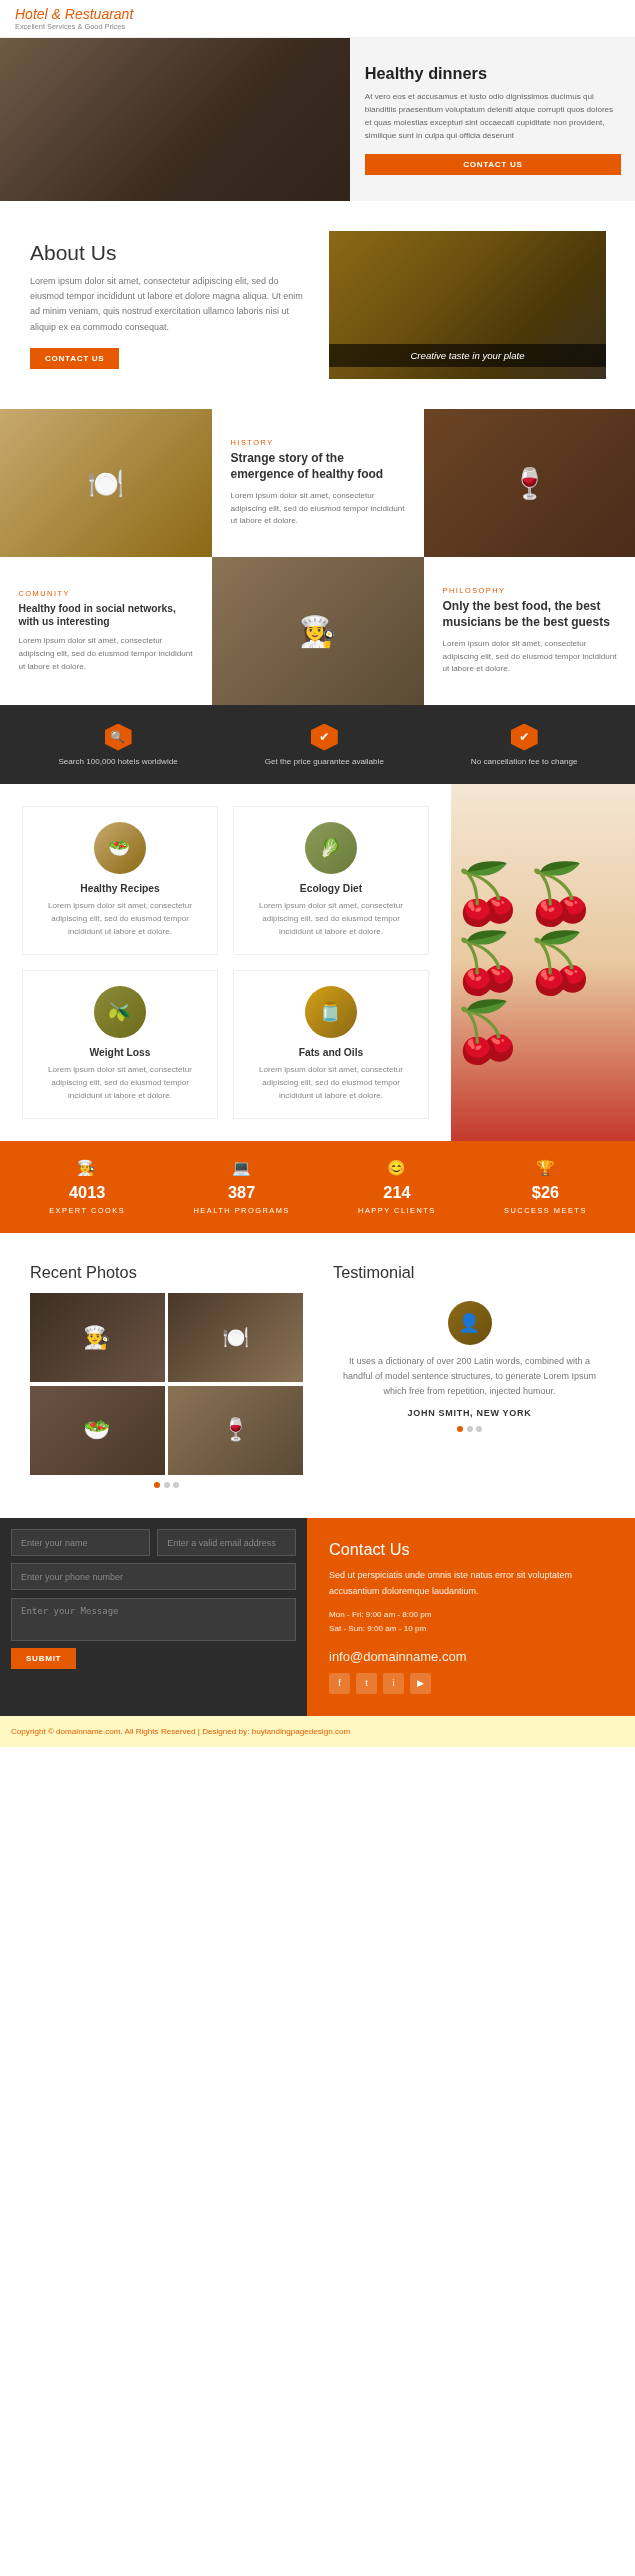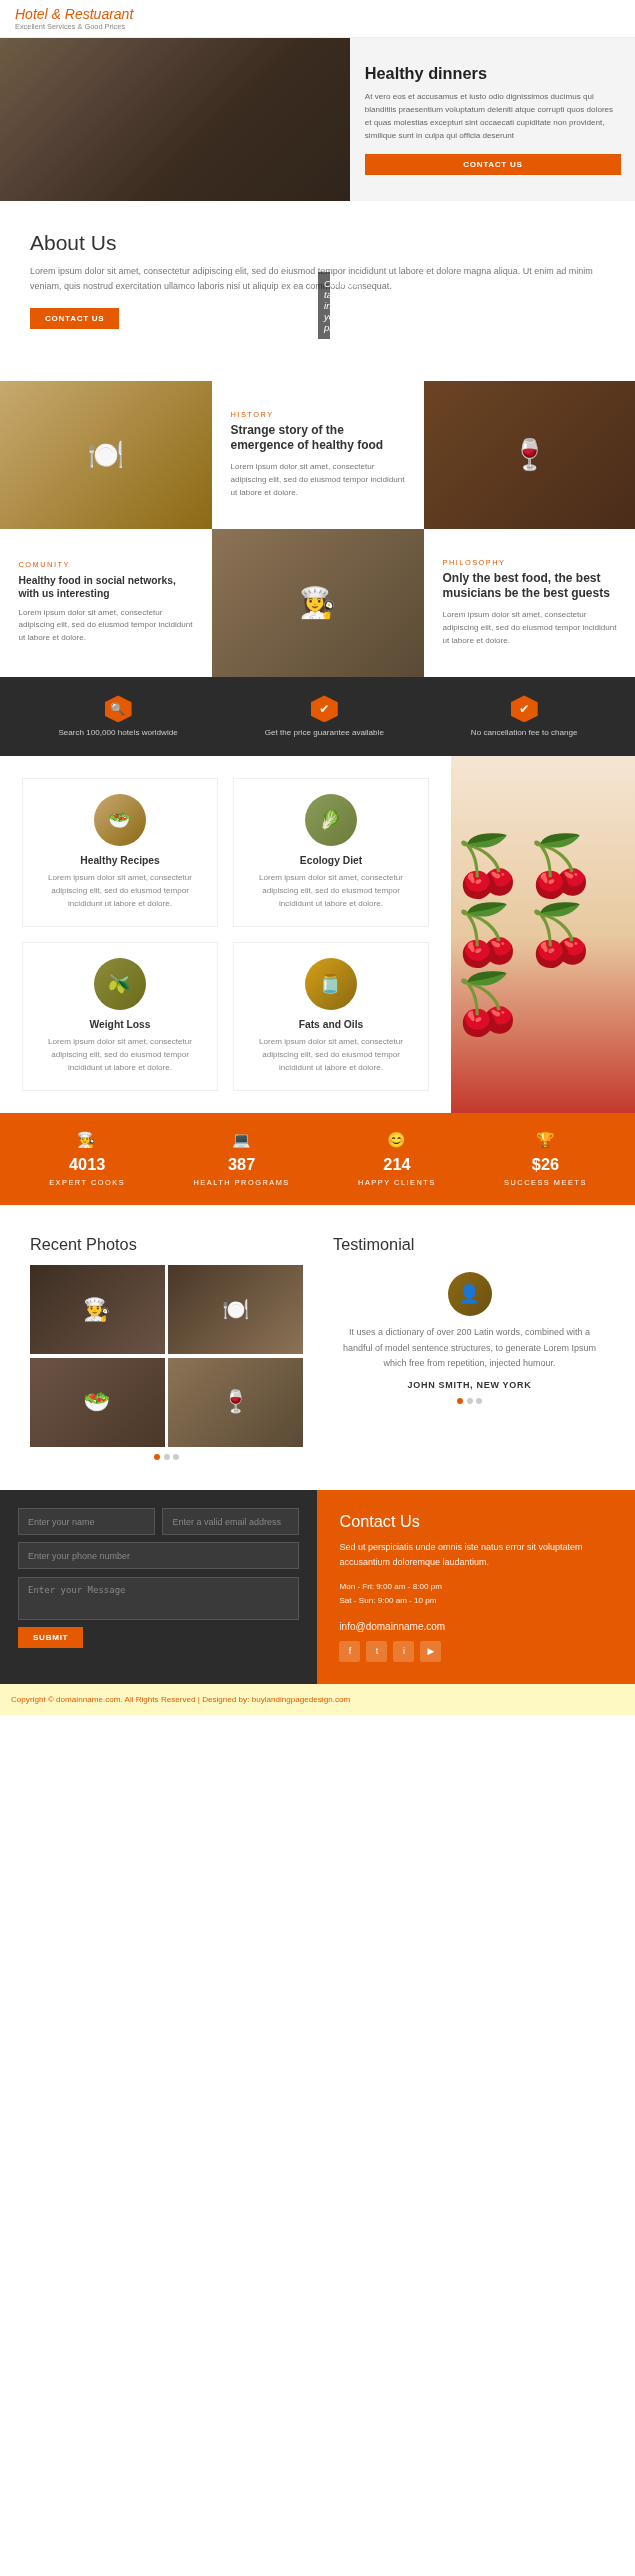--- a/index.html
+++ b/index.html
@@ -14,21 +14,21 @@
     
     .hero { position: relative; width: 100%; height: 163px; background: #2c2c2c; overflow: hidden; display: flex; }
     .hero-img { width: 55%; height: 100%; background: linear-gradient(135deg, #8B7355 0%, #6B5344 30%, #4a3728 60%, #3d2e22 100%); position: relative; }
     .hero-img::after { content: ''; position: absolute; top: 0; left: 0; right: 0; bottom: 0; background: rgba(0,0,0,0.2); }
     .hero-content { width: 45%; background: rgba(255,255,255,0.95); padding: 18.5px 15px; display: flex; flex-direction: column; justify-content: center; }
     .hero-content h1 { font-size: 16.3px; font-weight: bold; color: #222; margin-bottom: 7.4px; }
     .hero-content p { font-size: 8.1px; color: #666; line-height: 1.6; margin-bottom: 11px; }
     .btn-orange { background: #e55a00; color: #fff; border: none; padding: 6px 15px; font-size: 8.1px; cursor: pointer; font-weight: bold; letter-spacing: 0.7px; display: inline-block; }
 
     
-    .about { display: flex; align-items: center; padding: 30px 30px; gap: 22px; flex-direction: column; }
+    .about { display: flex; align-items: center; padding: 30px 30px; gap: 22px; }
     .about-text { flex: 1; }
     .about-text h2 { font-size: 21px; color: #333; margin-bottom: 9px; font-weight: 300; }
     .about-text p { font-size: 9px; color: #777; line-height: 1.7; margin-bottom: 13.3px; }
     .about-image { flex: 1; position: relative; height: 148px; }
     .about-img-box { width: 100%; height: 100%; background: linear-gradient(135deg, #8B6914 0%, #6B5010 40%, #4a3808 70%, #3d3020 100%); position: relative; overflow: hidden; }
     .about-img-caption { position: absolute; bottom: 12px; left: 0; right: 0; background: rgba(0,0,0,0.6); color: #fff; text-align: center; padding: 6px; font-size: 9.6px; font-style: italic; }
 
     
     .history-section { display: grid; grid-template-columns: 1fr 1fr 1fr; grid-template-rows: 1fr 1fr; gap: 0; }
     .hist-img { background: linear-gradient(135deg, #c8a96e, #8B6914); min-height: 148px; }
@@ -80,31 +80,31 @@
     .testimonial { flex: 1; }
     .testimonial h2 { font-size: 16.3px; font-weight: 300; margin-bottom: 11px; }
     .testimonial-content { padding: 7.4px; }
     .testimonial-avatar { width: 44px; height: 44px; border-radius: 50%; background: linear-gradient(135deg, #8B6914, #6B5010); margin: 0 auto 9px; display: flex; align-items: center; justify-content: center; font-size: 18px; color: #fff; }
     .testimonial-text { font-size: 9px; color: #777; line-height: 1.7; margin-bottom: 9px; text-align: center; }
     .testimonial-author { font-weight: bold; font-size: 9px; color: #333; text-align: center; letter-spacing: 0.7px; }
     .testimonial-dots { display: flex; gap: 3.7px; justify-content: center; margin-top: 7.4px; }
 
     
     .contact-section { display: flex; background: #2c2c2c; }
-    .contact-form { flex: 1; padding: 18px; }
+    .contact-form { flex: 1; padding: 11px; }
     .form-row { display: flex; gap: 7.4px; margin-bottom: 7.4px; }
     .form-input { flex: 1; padding: 7.4px 9px; border: 0.7px solid #555; background: #3a3a3a; color: #ccc; font-size: 9px; outline: none; }
     .form-input::placeholder { color: #888; }
     .form-textarea { width: 100%; padding: 7.4px 9px; border: 0.7px solid #555; background: #3a3a3a; color: #ccc; font-size: 9px; height: 43px; resize: none; outline: none; }
     .form-textarea::placeholder { color: #888; }
     .contact-info { flex: 1; background: #e55a00; padding: 22px; color: #fff; }
     .contact-info h2 { font-size: 16.3px; font-weight: 300; margin-bottom: 9px; }
     .contact-info p { font-size: 9px; line-height: 1.7; margin-bottom: 9px; opacity: 0.9; }
     .contact-hours { font-size: 8.1px; line-height: 1.8; margin-bottom: 6px; opacity: 0.9; }
-    .contact-email { font-size: 10px; margin-bottom: 9px; opacity: 0.9; margin-top: 12px; }
+    .contact-email { font-size: 13px; margin-bottom: 9px; opacity: 0.9; margin-top: 12px; }
     .social-icons { display: flex; gap: 6px; }
     .social-icon { width: 21px; height: 21px; background: rgba(255,255,255,0.2); display: flex; align-items: center; justify-content: center; font-size: 9px; color: #fff; cursor: pointer; border-radius: 2.2px; }
 
     
     .footer { background: #fef9c3; color: #888; text-align: left; padding: 11px; font-size: 8.1px; }
     .footer span { color: #e55a00; }
 
     
     .cherry-deco { width: 100%; height: 100%; display: flex; align-items: center; justify-content: center; font-size: 59px; }
   </style>

